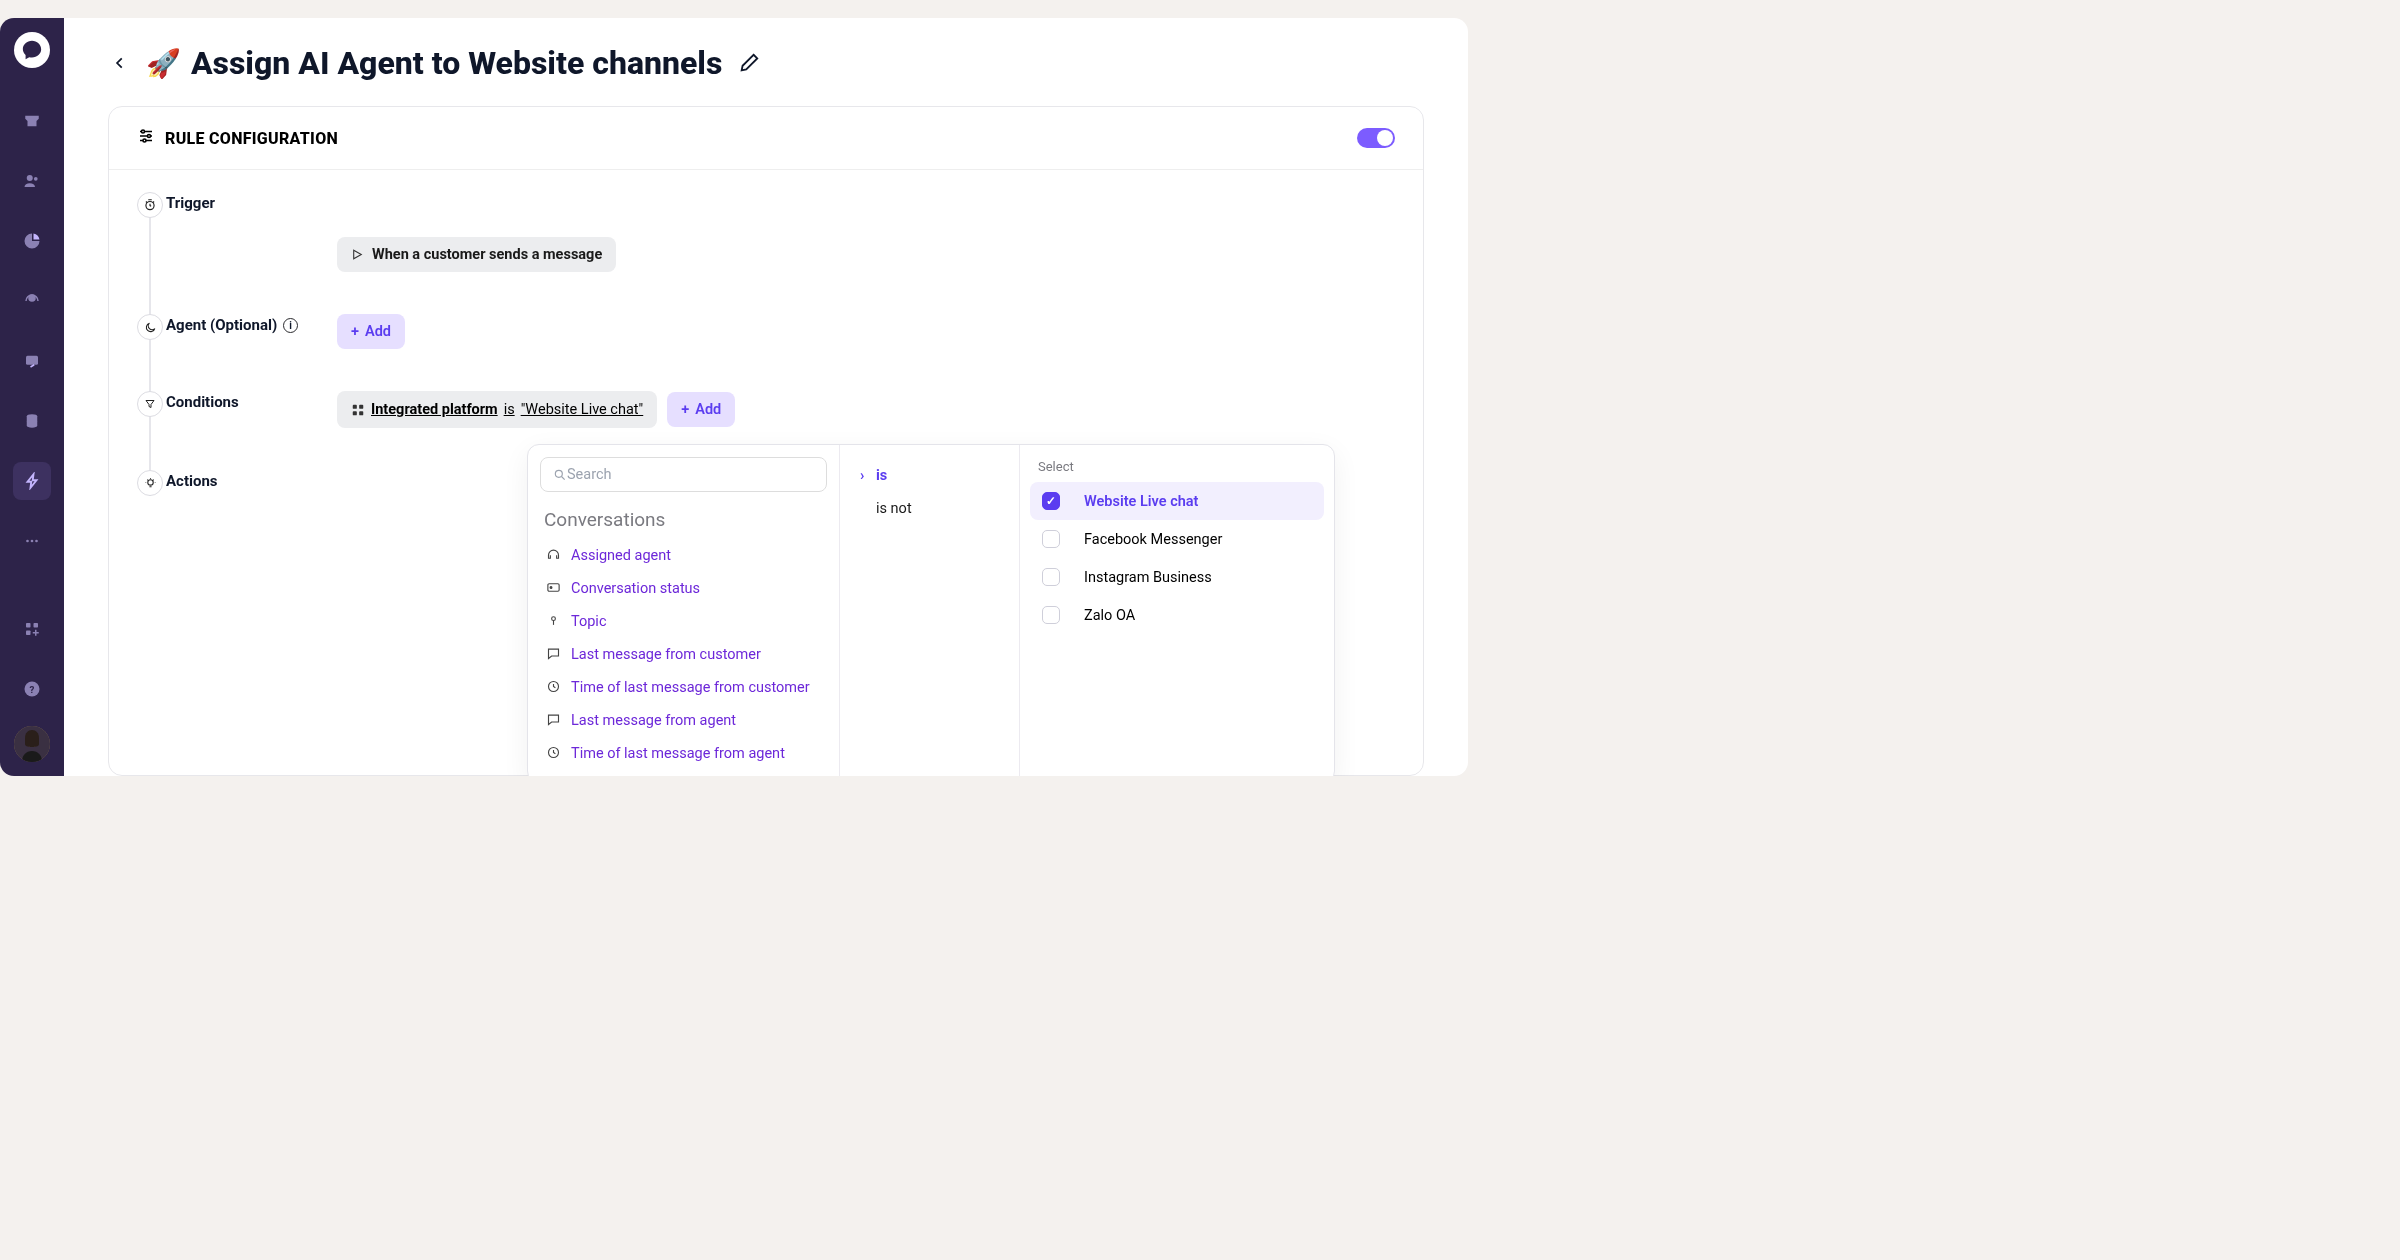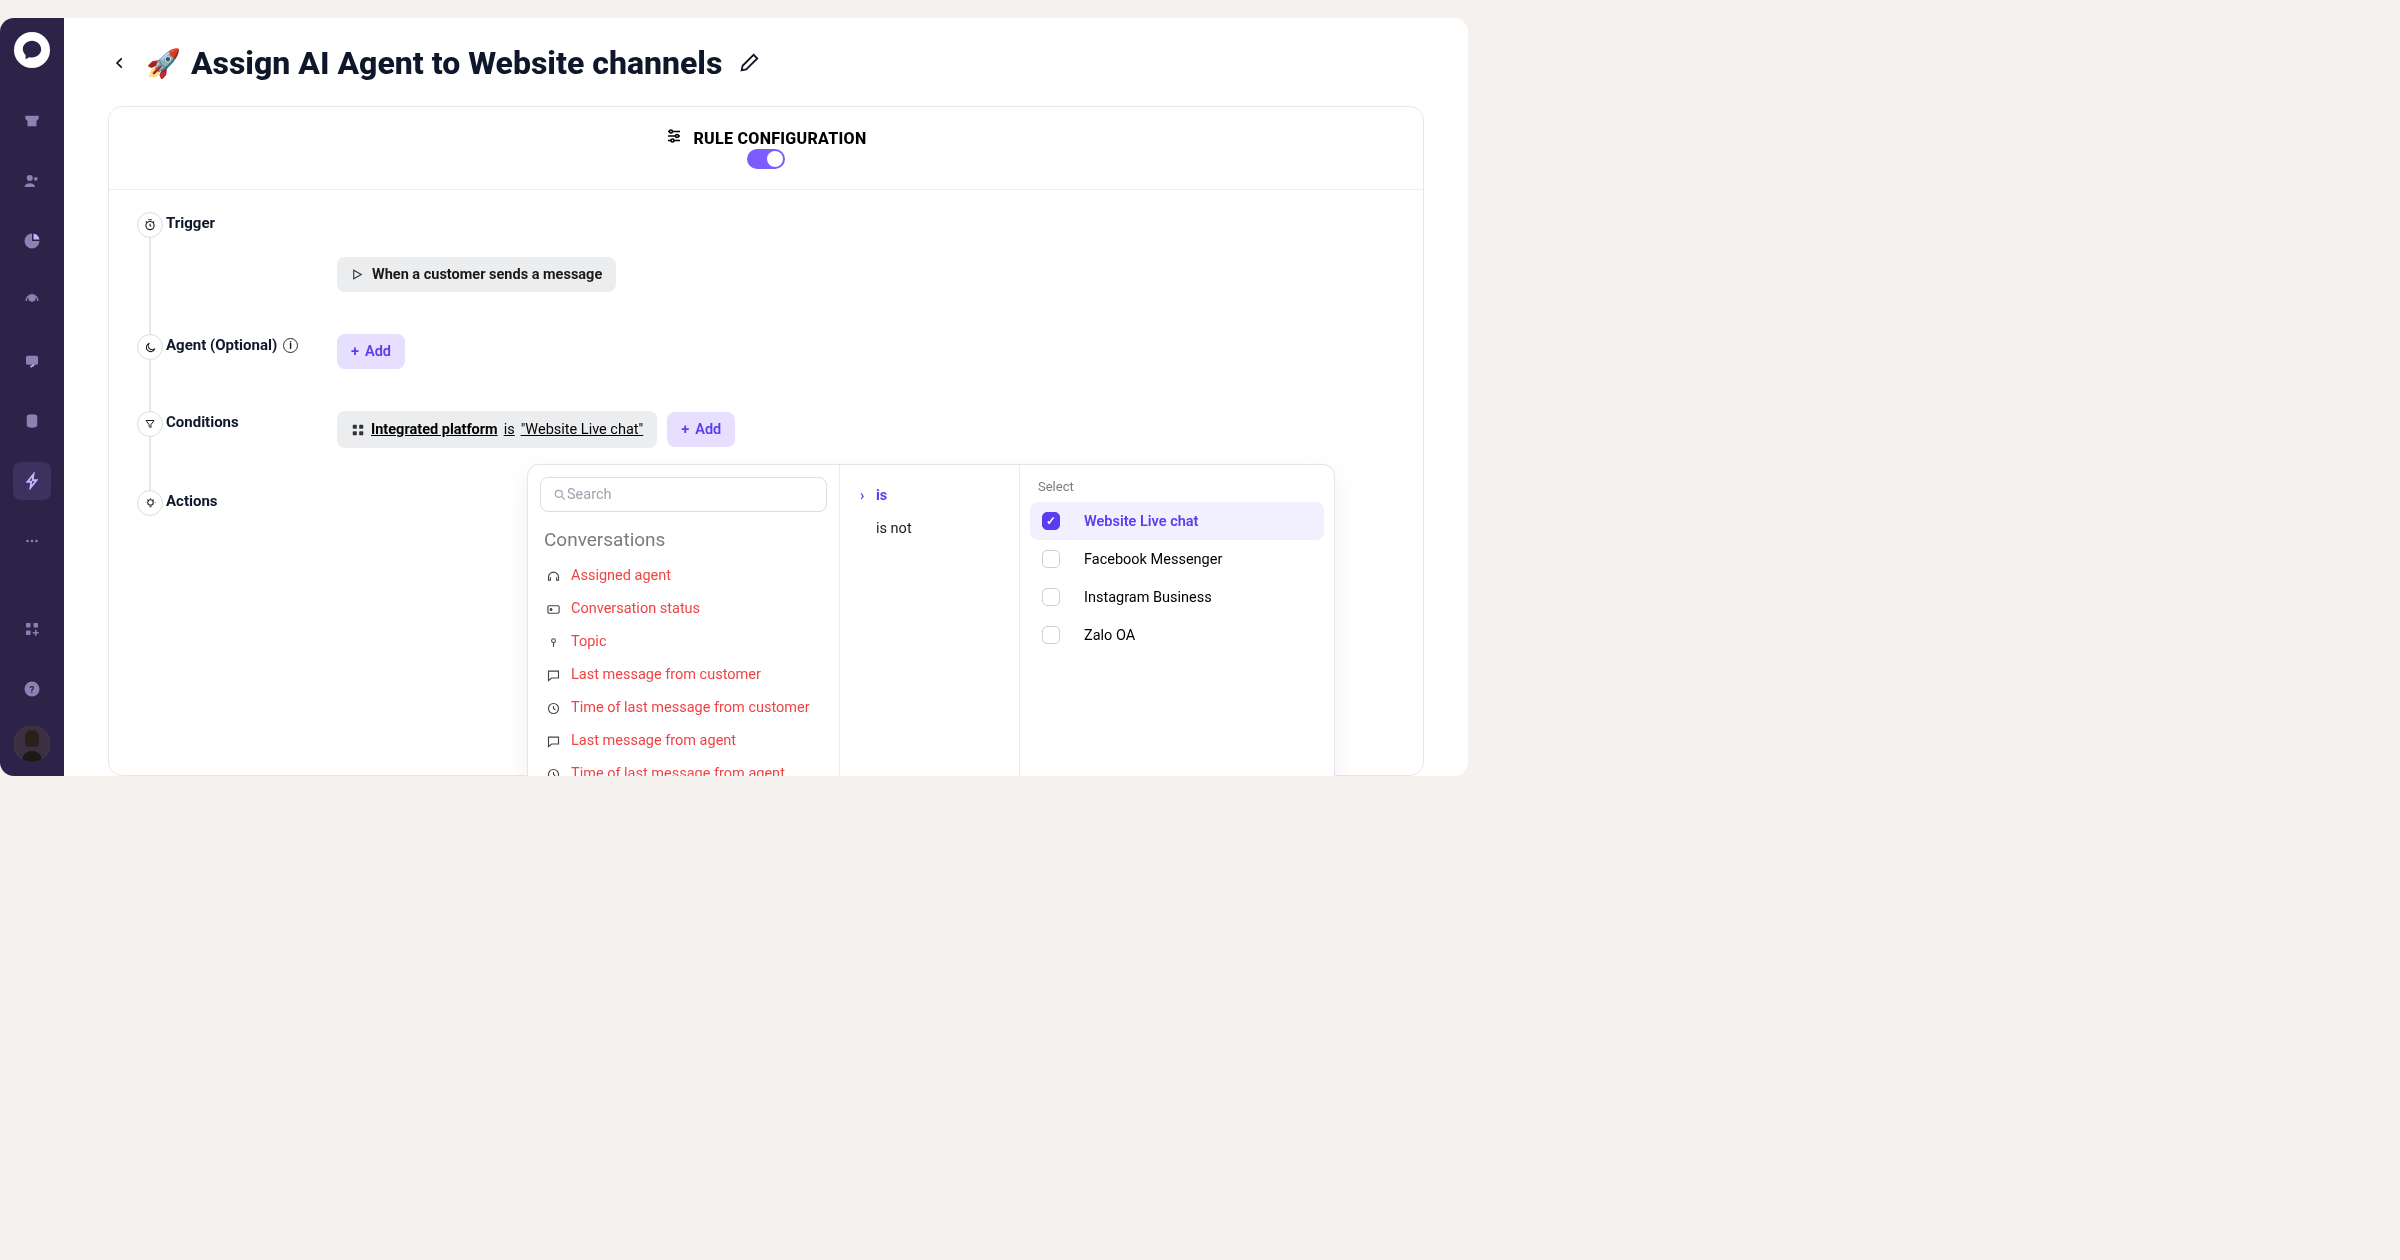--- a/index.html
+++ b/index.html
@@ -13,21 +13,21 @@
 .sidebar-item svg { width: 18px; height: 18px; }
 .sidebar-spacer { flex: 1; }
 .sidebar-avatar { width: 36px; height: 36px; border-radius: 50%; background: #8b7355; overflow: hidden; display: flex; align-items: center; justify-content: center; margin-top: 14px; }
 .main { flex: 1; background: #fff; border-radius: 0 14px 14px 0; padding: 26px 44px 0 44px; display: flex; flex-direction: column; overflow: hidden; }
 .header { display: flex; align-items: center; gap: 14px; margin-bottom: 24px; }
 .back-btn { width: 24px; height: 24px; display: flex; align-items: center; justify-content: center; cursor: pointer; }
 .header-title { font-size: 32px; font-weight: 800; color: #0f172a; display: flex; align-items: center; gap: 10px; }
 .title-icon { font-size: 28px; }
 .edit-icon { margin-left: 6px; color: #0f172a; cursor: pointer; }
 .card { border: 1px solid #e7e7eb; border-radius: 14px; padding: 0; flex: 1; display: flex; flex-direction: column; position: relative; overflow: visible; }
-.card-header { display: flex; align-items: center; justify-content: space-between; padding: 20px 28px; border-bottom: 1px solid #eee; flex-direction: column; }
+.card-header { display: flex; align-items: center; justify-content: space-between; padding: 20px 28px; border-bottom: 1px solid #eee; }
 .card-header-left { display: flex; align-items: center; gap: 10px; font-weight: 800; letter-spacing: 0.3px; color: #000; font-size: 16px; }
 .toggle { width: 38px; height: 20px; background: #7c5cff; border-radius: 10px; position: relative; cursor: pointer; }
 .toggle::after { content: ''; position: absolute; right: 2px; top: 2px; width: 16px; height: 16px; background: #fff; border-radius: 50%; }
 .timeline { padding: 22px 28px 40px 28px; position: relative; }
 .timeline-line { position: absolute; left: 40px; top: 36px; bottom: 40px; width: 2px; background: #e6e6eb; }
 .step { display: flex; align-items: flex-start; gap: 3px; margin-bottom: 42px; position: relative; }
 .step:last-child { margin-bottom: 0; text-align: right; }
 .step-icon { width: 26px; height: 26px; border-radius: 50%; border: 1.5px solid #dcdce2; background: #fff; display: flex; align-items: center; justify-content: center; z-index: 2; font-size: 12px; color: #222; flex-shrink: 0; }
 .step-label { font-weight: 700; color: #0f172a; font-size: 15px; display: flex; align-items: center; gap: 6px; width: 168px; padding-top: 2px; flex-shrink: 0; }
 .step-content { display: flex; align-items: center; gap: 10px; flex-wrap: wrap; padding-top: 0; }
@@ -35,21 +35,21 @@
 .pill-bold { font-weight: 700; }
 .add-btn { background: #e6dfff; color: #5b3df0; border-radius: 8px; padding: 9px 14px; display: flex; align-items: center; gap: 6px; font-size: 14.5px; font-weight: 600; cursor: pointer; }
 .condition-pill { background: #ecedef; border-radius: 8px; padding: 10px 14px; display: flex; align-items: center; gap: 6px; font-size: 14.5px; text-decoration: underline; }
 .info-icon { width: 15px; height: 15px; border: 1.5px solid #2a2a2e; border-radius: 50%; display: inline-flex; align-items: center; justify-content: center; font-size: 10px; font-weight: 700; }
 .dropdown-panel { position: absolute; left: 418px; top: 274px; width: 808px; background: #fff; border: 1px solid #e4e4ea; border-radius: 12px; box-shadow: 0 8px 28px rgba(0,0,0,0.06); display: flex; z-index: 10; overflow: hidden; }
 .dropdown-col1 { width: 312px; border-right: 1px solid #eceaf0; padding: 12px; }
 .dropdown-col2 { width: 180px; border-right: 1px solid #eceaf0; padding: 14px 4px; }
 .dropdown-col3 { flex: 1; padding: 14px 10px; }
 .search-box { display: flex; align-items: center; border: 1px solid #ddd; border-radius: 8px; padding: 8px 12px; color: #9ca3af; font-size: 14.5px; margin-bottom: 10px; }
 .cat-label { font-size: 19px; color: #7a7a80; padding: 6px 4px 8px 4px; }
-.att-item { display: flex; align-items: flex-end; gap: 10px; padding: 8px 6px; font-size: 14.5px; color: #ef4444; border-radius: 6px; cursor: pointer; }
+.att-item { display: flex; align-items: flex-start; gap: 10px; padding: 8px 6px; font-size: 14.5px; color: #6d28d9; border-radius: 6px; cursor: pointer; }
 .att-item svg { width: 15px; height: 15px; color: #444; flex-shrink: 0; }
 .op-item { padding: 8px 16px; font-size: 14.5px; color: #1a1a1a; border-radius: 6px; cursor: pointer; display: flex; align-items: center; gap: 8px; }
 .op-item.selected { color: #5b3df0; font-weight: 700; }
 .op-item .chev { color: #5b3df0; font-weight: 700; visibility: hidden; width: 8px; }
 .op-item.selected .chev { visibility: visible; }
 .select-label { font-size: 13px; color: #7a7a80; padding: 0 8px 8px 8px; }
 .sel-item { display: flex; align-items: center; gap: 24px; padding: 10px 12px; font-size: 14.5px; border-radius: 8px; cursor: pointer; }
 .sel-item.checked { background: #f2effe; color: #5b3df0; font-weight: 600; }
 .checkbox { width: 18px; height: 18px; border: 1.5px solid #cfcfda; border-radius: 5px; background: #fff; display: flex; align-items: center; justify-content: center; flex-shrink: 0; }
 .checkbox.checked { background: #5b3df0; border-color: #5b3df0; }

